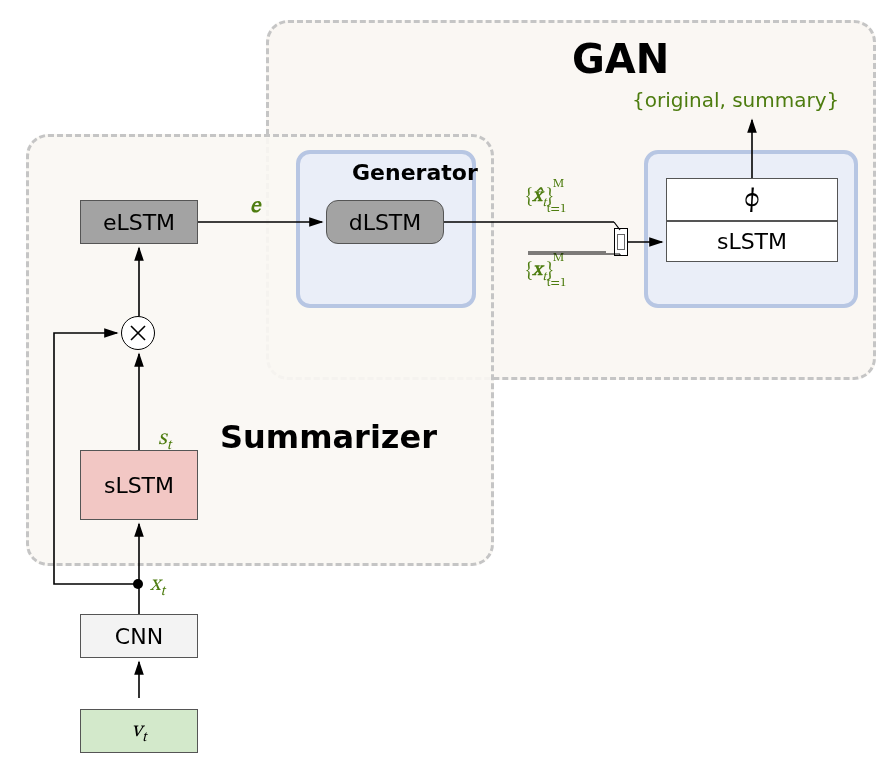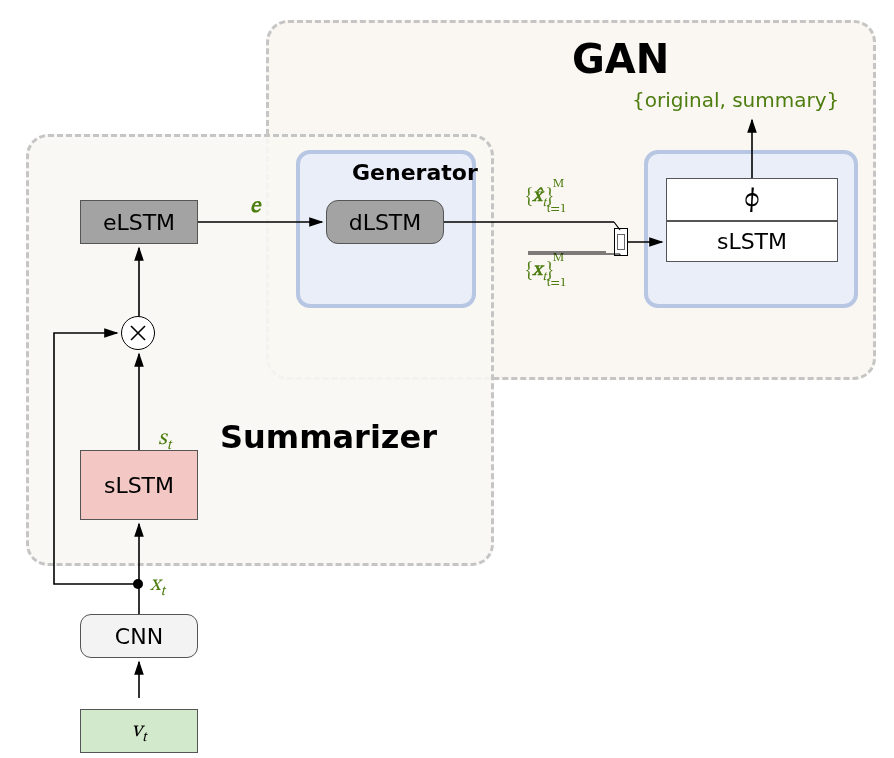--- a/index.html
+++ b/index.html
@@ -83,21 +83,21 @@
 
   <div class="panel" style="left:296px; top:150px; width:180px; height:158px;"></div>
   <div class="panel-title" style="left:316px; top:160px;margin-left:36px;"><span>Generator</span></div>
 
   <div class="panel" style="left:644px; top:150px; width:214px; height:158px;"></div>
 
   <div class="block block-green" style="left:80px; top:698px; width:118px; height:44px;margin-top:11px;">
     <span class="math">v<sub>t</sub></span>
   </div>
 
-  <div class="block block-grey" style="left:80px; top:614px; width:118px; height:44px;border-radius:11px;">
+  <div class="block block-grey" style="left:80px; top:614px; width:118px; height:44px;">
     <span>CNN</span>
   </div>
 
   <div class="block block-red" style="left:80px; top:450px; width:118px; height:70px;">
     <span>sLSTM</span>
   </div>
 
   <div class="block block-yellow" style="left:80px; top:200px; width:118px; height:44px;">
     <span>eLSTM</span>
   </div>

